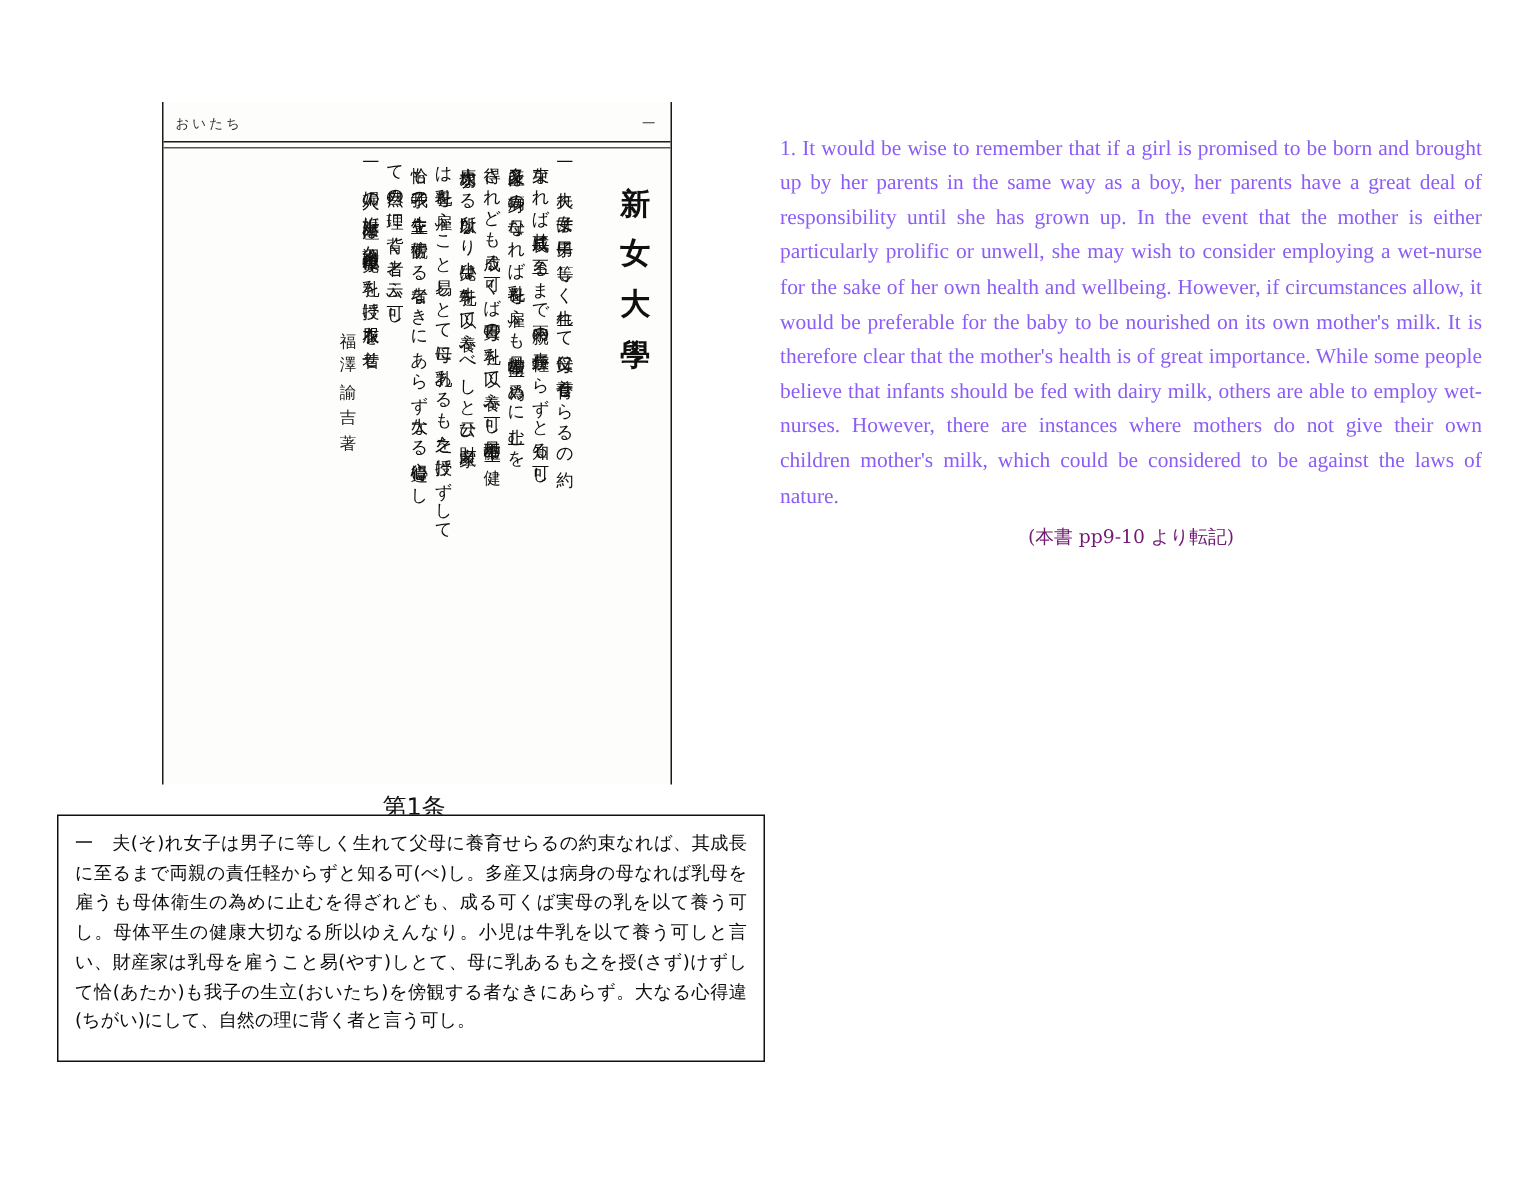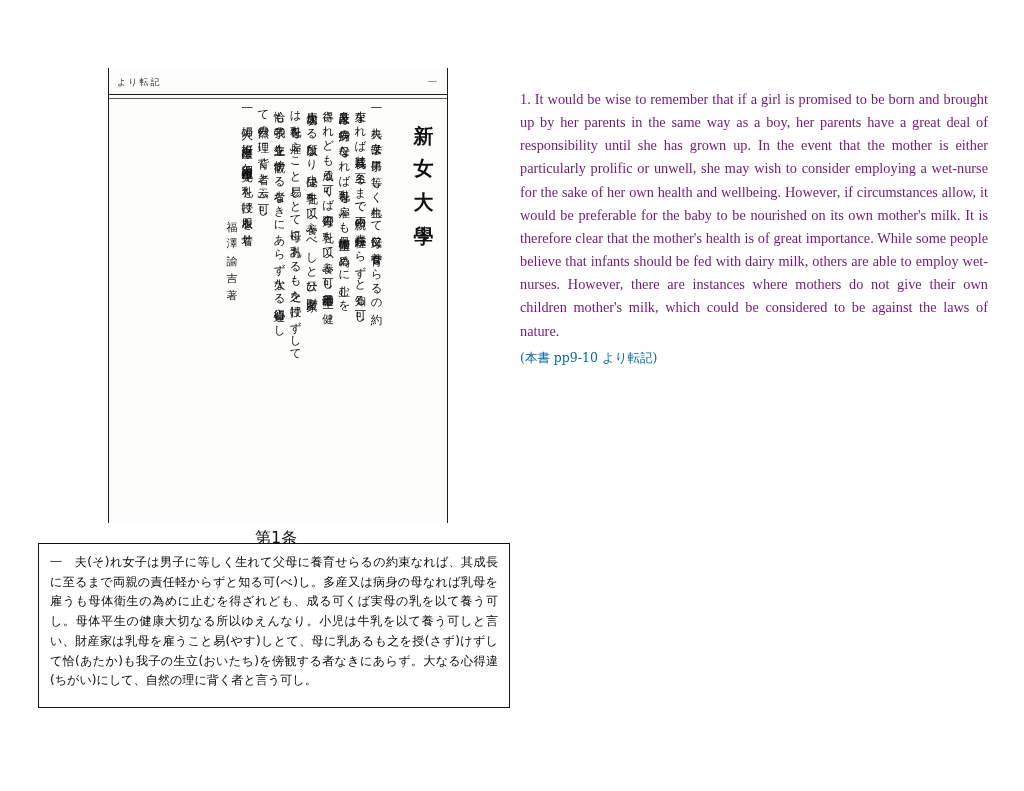--- a/index.html
+++ b/index.html
@@ -110,30 +110,31 @@
     left: 520px;
     top: 88px;
     width: 468px;
   }
   .translation p {
     margin: 0;
     font-size: 14.3px;
     line-height: 1.62;
     text-align: justify;
     text-justify: inter-word;
-    color: #701a75;
+    color: #8b5cf6;
   }
   .source-note {
     position: absolute;
     left: 520px;
     top: 350px;
     width: 468px;
+    text-align: center;
     font-size: 12.5px;
     font-family: "DejaVu Serif", serif;
-    color: #0369a1;
+    color: #701a75;
   }
 
   
   .transcript-label {
     position: absolute;
     left: 255px;
     top: 528px;
     font-size: 16px;
     font-family: "DejaVu Sans", sans-serif;
     color: #111;
@@ -157,21 +158,21 @@
     color: #0b0b0b;
     text-align: justify;
   }
 </style>
 </head>
 <body>
 
 <div class="facsimile">
   <div class="header-row">
     <span>一</span>
-    <span>より転記</span>
+    <span>おいたち</span>
   </div>
   <div class="rule-top"></div>
   <div class="rule-top2"></div>
 
   <div class="body">
     <div class="vcol title">新 女 大 學</div>
     <div class="vcol spacer"></div>
     <div class="vcol">一 夫れ女子は男子に等しく生れて父母に養育せらるゝの約</div>
     <div class="vcol">束なれば其成長に至るまで兩親の責任輕からずと知る可し</div>
     <div class="vcol">多産又は病身の母なれば乳母を雇ふも母體衞生の爲めに止むを</div>

